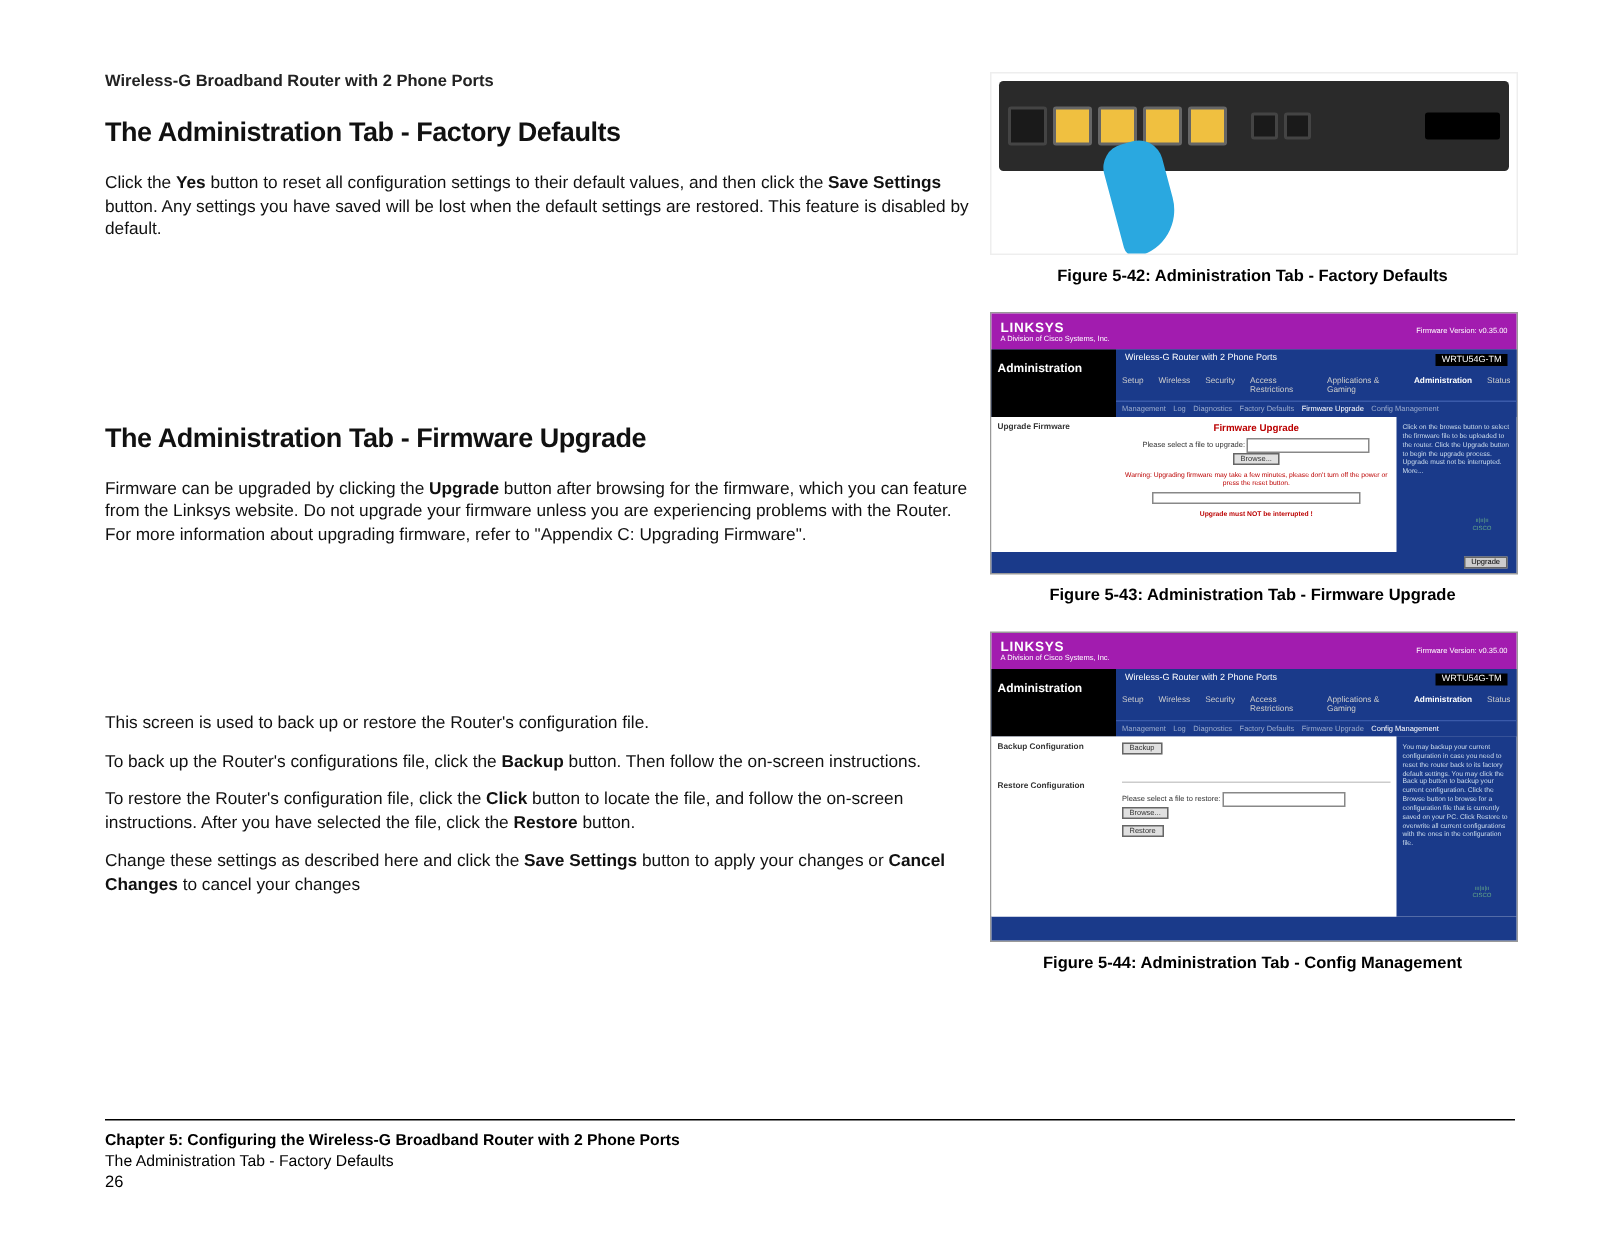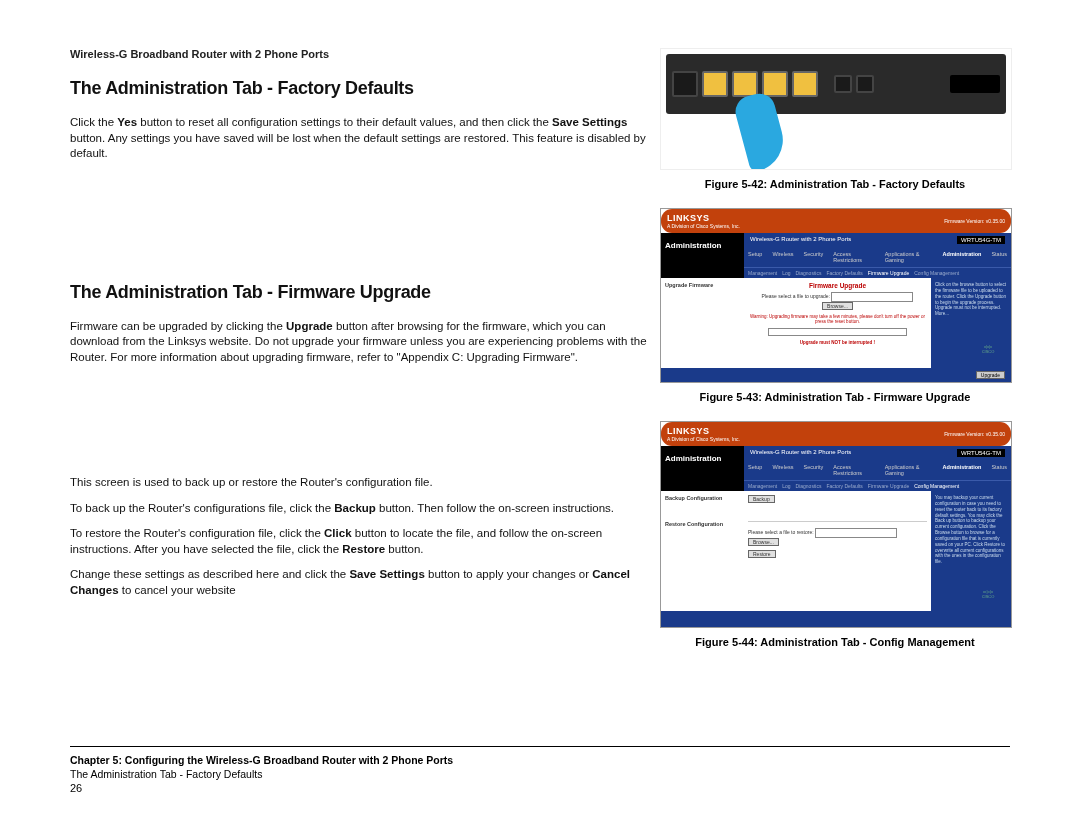--- a/index.html
+++ b/index.html
@@ -118,27 +118,26 @@
 
   
   .screenshot {
     width: 350px;
     background: #fff;
     border: 1px solid #999;
     font-size: 6px;
     margin-top: 8px;
   }
   .ss-top {
-    background: #c2410c;
+    background: #a21caf;
     color: #fff;
     padding: 4px 6px;
     display: flex;
     justify-content: space-between;
     align-items: center;
-    border-radius: 11px;
   }
   .ss-top .logo { font-weight: bold; font-size: 9px; letter-spacing: 0.5px; }
   .ss-top .sub { font-size: 5px; }
   .ss-nav {
     background: #1a3a8a;
     display: flex;
   }
   .ss-nav-left {
     width: 75px;
     color: #fff;
@@ -260,34 +259,34 @@
 
     <h2>The Administration Tab - Factory Defaults</h2>
     <p>
       <span>Click the </span><span class="bold">Yes</span><span> button to reset all configuration settings to their default values, and then click the </span><span class="bold">Save Settings</span><span> button. Any settings you have saved will be lost when the default settings are restored. This feature is disabled by default.</span>
     </p>
 
     <div class="section-gap"></div>
 
     <h2>The Administration Tab - Firmware Upgrade</h2>
     <p>
-      <span>Firmware can be upgraded by clicking the </span><span class="bold">Upgrade</span><span> button after browsing for the firmware, which you can download from the Linksys website. Do not upgrade your firmware unless you are experiencing problems with the Router. For more information about upgrading firmware, refer to "Appendix C: Upgrading Firmware".</span>
+      <span>Firmware can be upgraded by clicking the </span><span class="bold">Upgrade</span><span> button after browsing for the firmware, which you can feature from the Linksys website. Do not upgrade your firmware unless you are experiencing problems with the Router. For more information about upgrading firmware, refer to "Appendix C: Upgrading Firmware".</span>
     </p>
 
     <div class="section-gap-short"></div>
 
     <p>This screen is used to back up or restore the Router's configuration file.</p>
     <p>
       <span>To back up the Router's configurations file, click the </span><span class="bold">Backup</span><span> button. Then follow the on-screen instructions.</span>
     </p>
     <p>
       <span>To restore the Router's configuration file, click the </span><span class="bold">Click</span><span> button to locate the file, and follow the on-screen instructions. After you have selected the file, click the </span><span class="bold">Restore</span><span> button.</span>
     </p>
     <p>
-      <span>Change these settings as described here and click the </span><span class="bold">Save Settings</span><span> button to apply your changes or </span><span class="bold">Cancel Changes</span><span> to cancel your website</span>
+      <span>Change these settings as described here and click the </span><span class="bold">Save Settings</span><span> button to apply your changes or </span><span class="bold">Cancel Changes</span><span> to cancel your changes</span>
     </p>
   </div>
 
   <div class="side-col">
 
     <div class="router-photo">
       <div class="router-back">
         <div class="port dark"></div>
         <div class="port"></div>
         <div class="port"></div>

